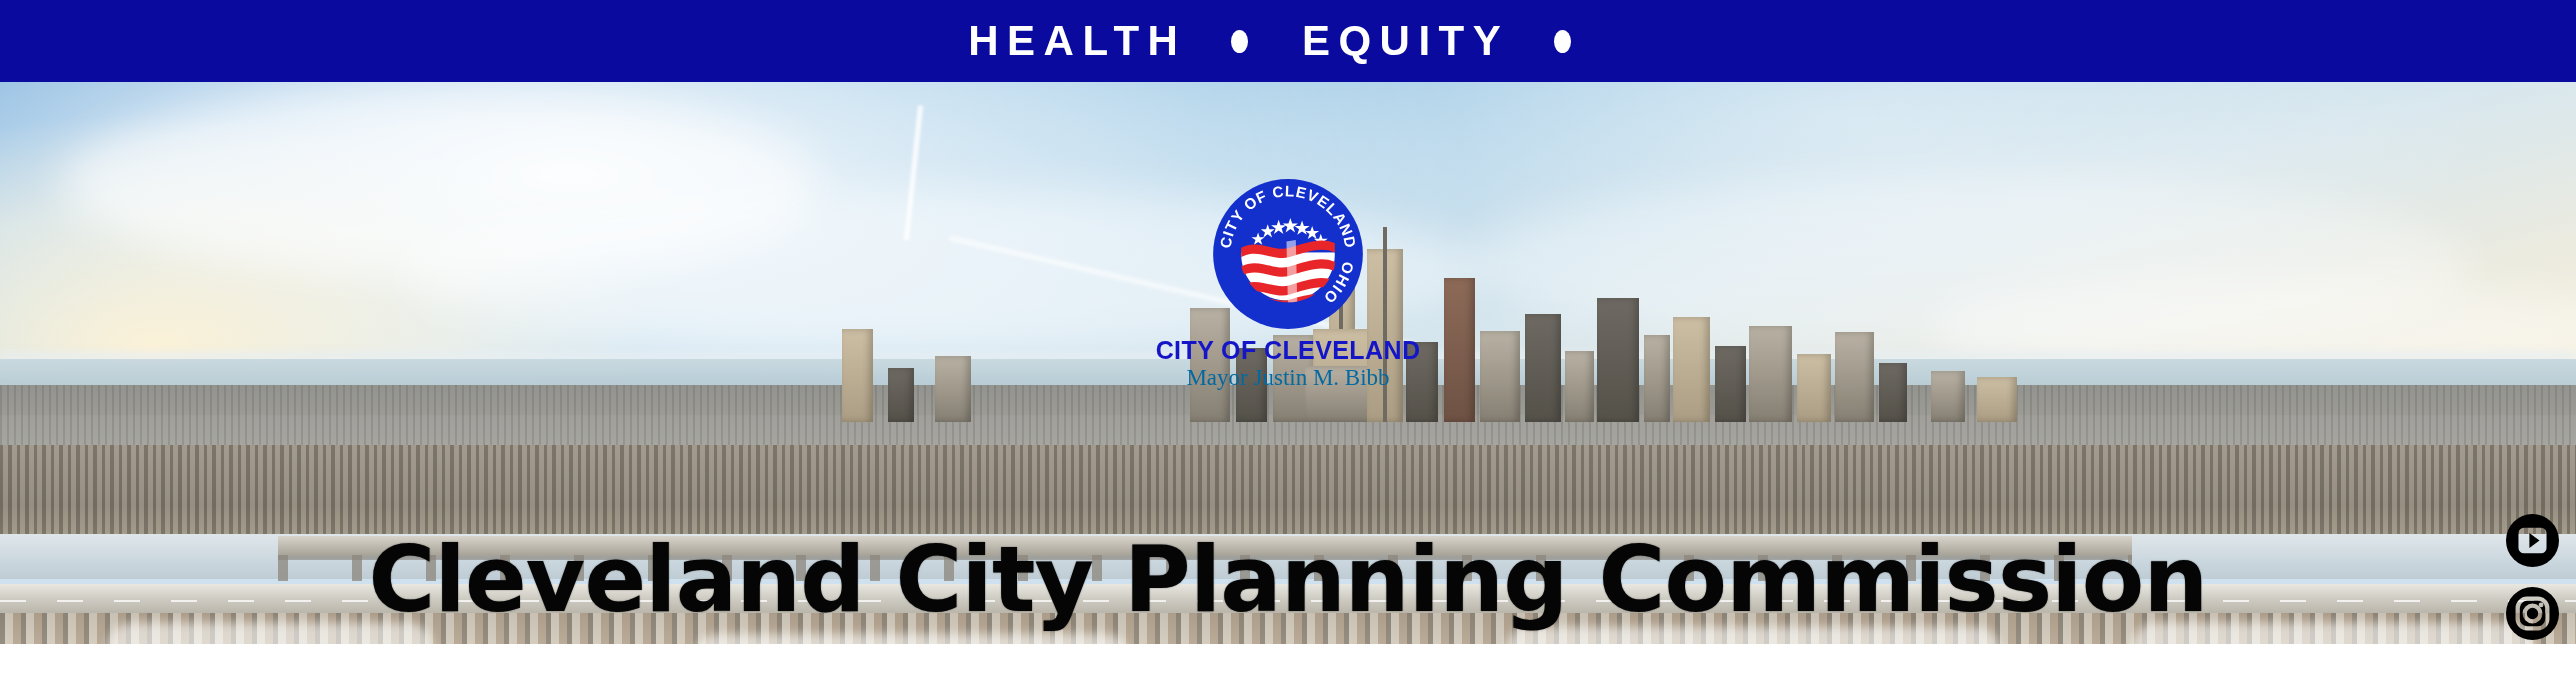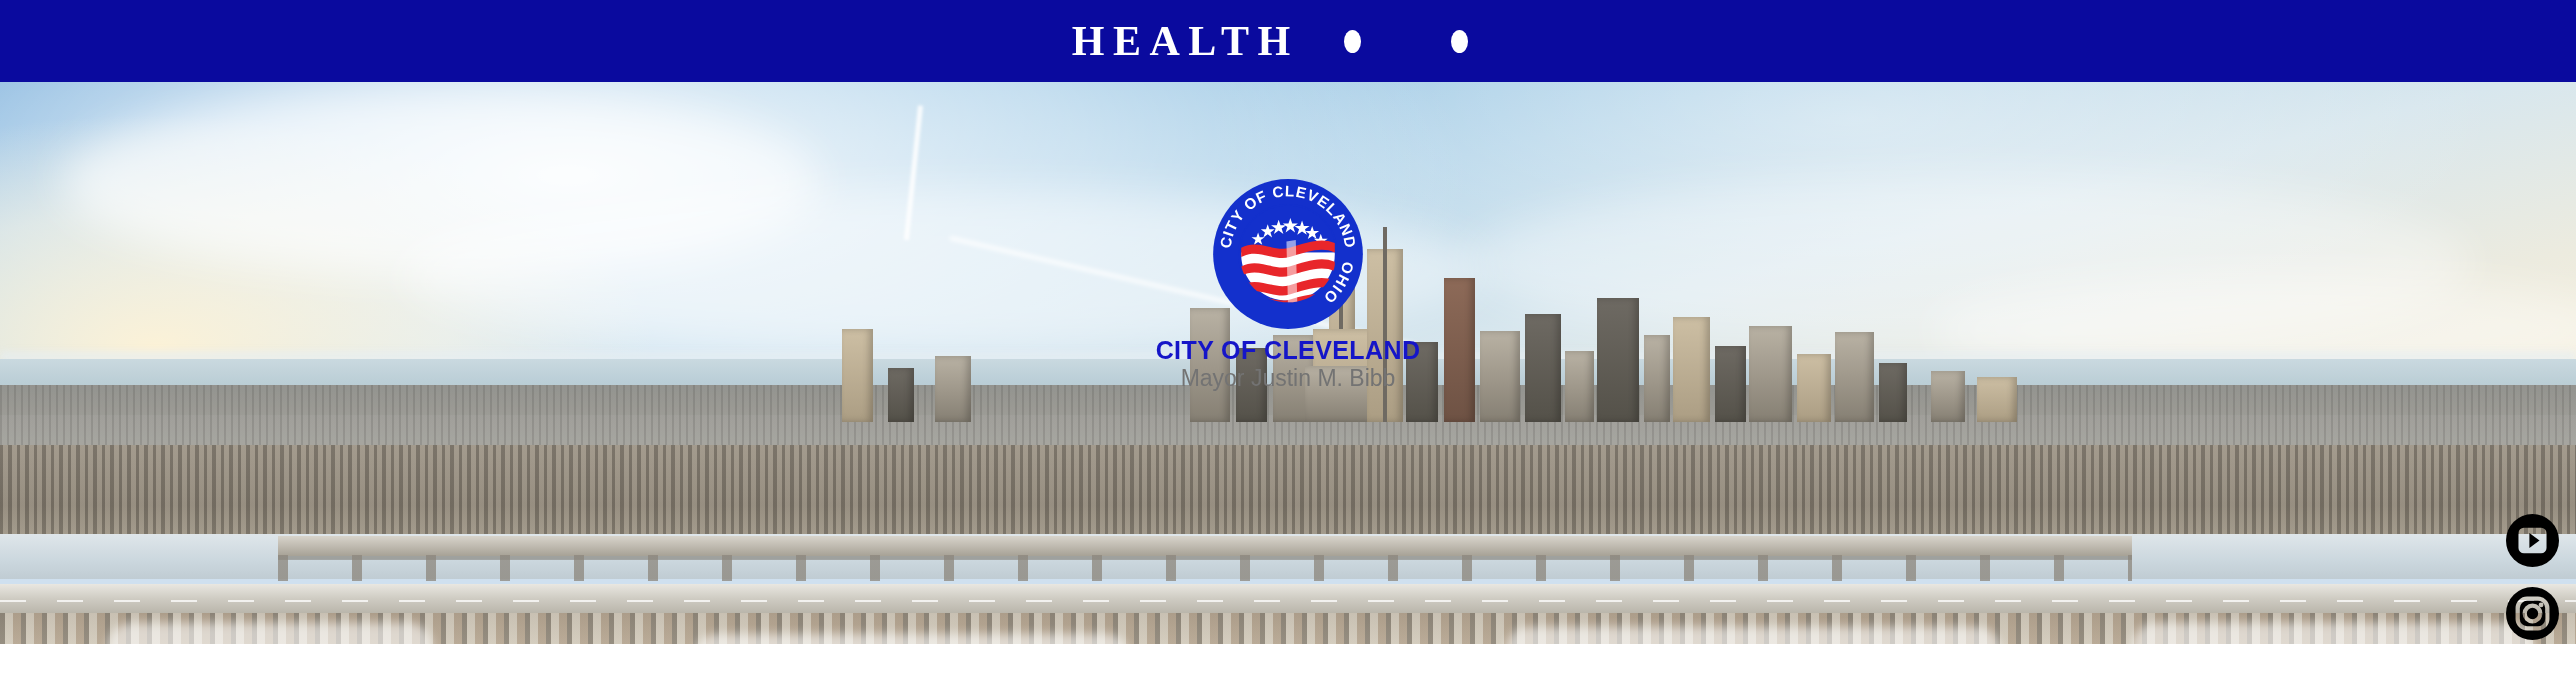--- a/index.html
+++ b/index.html
@@ -27,21 +27,21 @@
     overflow:hidden;
   }
   .topbar-inner{
     display:flex;
     align-items:center;
     justify-content:center;
     gap:0;
   }
   .tb-word{
     color:#ffffff;
-    font-family:Liberation Serif, serif;
+    font-family:Liberation Sans, sans-serif;
     font-weight:700;
     font-size:42px;
     letter-spacing:8.5px;
     line-height:1;
     white-space:nowrap;
     text-indent:8.5px;
   }
   .tb-dot{
     width:17px;
     height:23px;
@@ -218,22 +218,22 @@
     color:#1515c8;
     font-family:"Liberation Sans",sans-serif;
     font-weight:700;
     font-size:25px;
     letter-spacing:0.4px;
     line-height:1.05;
     white-space:nowrap;
   }
   .seal-sub{
     margin-top:3.1px;
-    color:#737373;
-    font-family:Liberation Sans, sans-serif;
+    color:#0369a1;
+    font-family:Liberation Serif, serif;
     font-weight:400;
     font-size:23px;
     line-height:1.05;
     white-space:nowrap;
   }
 
   
   .maintitle{
     position:absolute;
     left:0; top:452px;
@@ -272,20 +272,21 @@
 </style>
 </head>
 <body>
 
 <div class="page">
 
   <div class="topbar">
     <div class="topbar-inner">
       <span class="tb-word">HEALTH</span>
       <span class="tb-dot"></span>
+      <span class="tb-word">EQUITY</span>
       <span class="tb-dot"></span>
     </div>
   </div>
 
   <div class="hero">
 
     <div class="sky"></div>
     <div class="cloudwisp w1"></div>
     <div class="cloudwisp w2"></div>
     <div class="cloudwisp w3"></div>
@@ -383,20 +384,21 @@
         </text>
         <text font-family="Liberation Sans, sans-serif" font-size="19.5" font-weight="700" fill="#ffffff" letter-spacing="1.4">
           <textPath href="#arcRight" startOffset="50%" text-anchor="middle">OHIO</textPath>
         </text>
       </svg>
 
       <div class="seal-title">CITY OF CLEVELAND</div>
       <div class="seal-sub">Mayor Justin M. Bibb</div>
     </div>
 
+    <div class="maintitle">Cleveland City Planning Commission</div>
 
     <div class="social">
 
       <a href="#">
         <svg viewBox="0 0 68 68">
           <defs>
             <mask id="ytMask">
               <rect x="0" y="0" width="68" height="68" fill="#fff"></rect>
               <path d="M16,24.5 a7,7 0 0 1 7,-7 h22 a7,7 0 0 1 7,7 v19 a7,7 0 0 1 -7,7 h-22 a7,7 0 0 1 -7,-7 z" fill="#000"></path>
               <polygon points="30,24.5 43,34 30,43.5" fill="#fff"></polygon>

